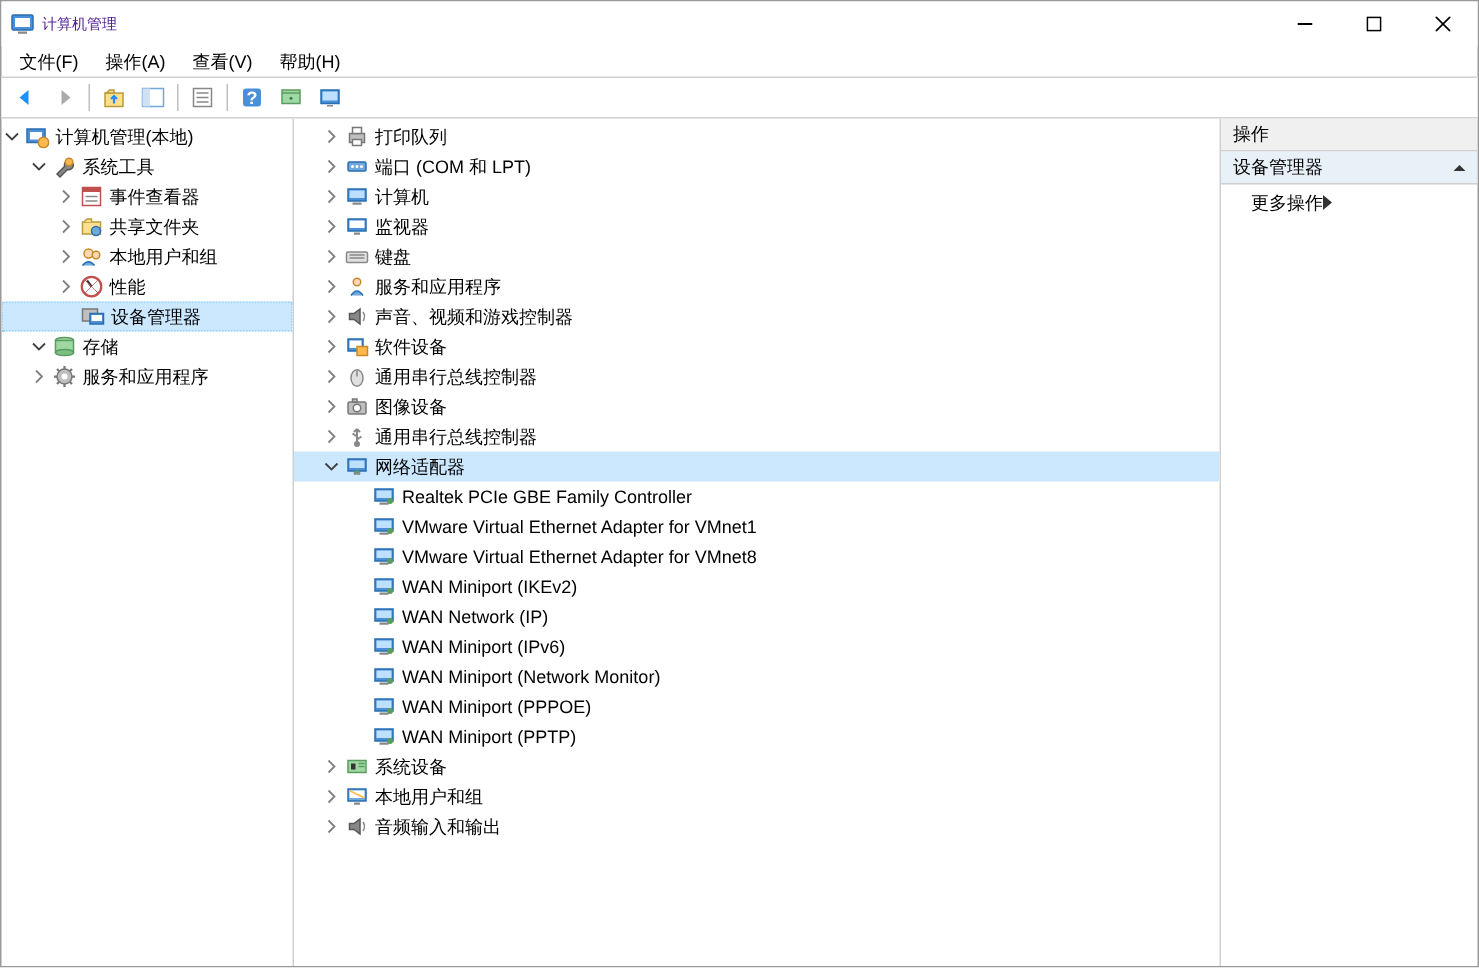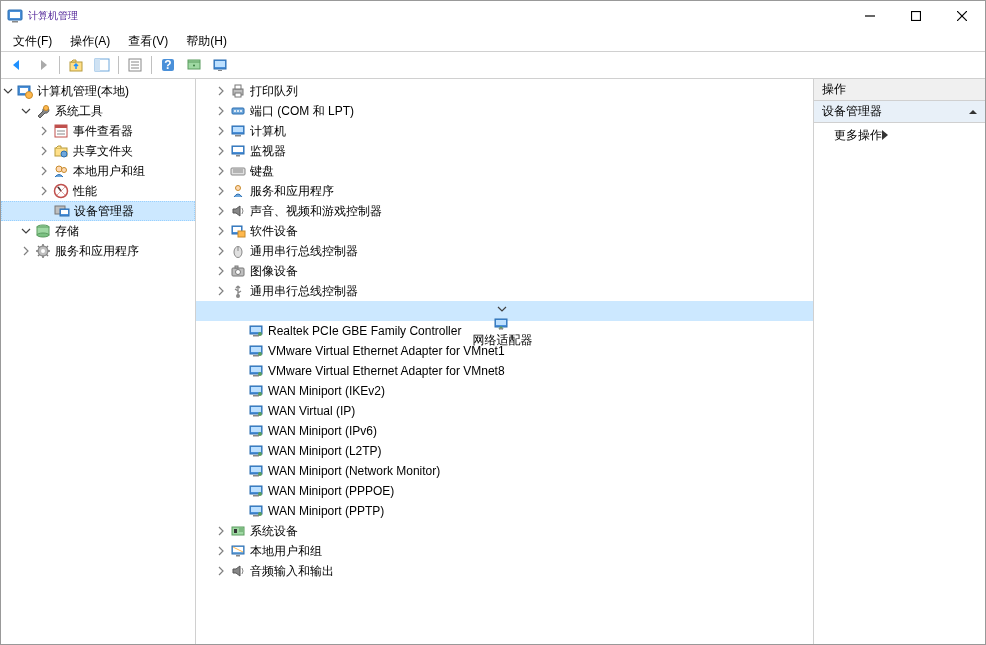--- a/index.html
+++ b/index.html
@@ -25,21 +25,21 @@
 
 
 .content { flex: 1; display: flex; border-top: 0; overflow: hidden; }
 .left-panel { width: 195px; border-right: 1px solid #d0d0d0; overflow: auto; padding: 2px 0; }
 .mid-panel { flex: 1; overflow-y: scroll; padding: 2px 0; position: relative; }
 .right-panel { width: 172px; border-left: 1px solid #d0d0d0; display: flex; flex-direction: column; }
 
 
 .tree-row { display: flex; align-items: center; height: 20px; padding-right: 4px; cursor: default; white-space: nowrap; }
 .tree-row.selected { background: #cce8ff; border: 1px dotted #99d1ff; height: 20px; }
-.tree-row.selected-mid { background: #cce8ff; flex-direction: column; }
+.tree-row.selected-mid { background: #cce8ff; }
 .indent { display: inline-block; width: 18px; height: 1px; flex-shrink: 0; }
 .chevron { width: 14px; height: 14px; display: flex; align-items: center; justify-content: center; flex-shrink: 0; margin-right: 2px; }
 .chevron.empty { visibility: hidden; }
 .icon-slot { width: 16px; height: 16px; margin-right: 4px; flex-shrink: 0; display: flex; align-items: center; justify-content: center; }
 
 
 .rp-header { height: 22px; background: #f0f0f0; border-bottom: 1px solid #d0d0d0; display: flex; align-items: center; padding: 0 8px; font-weight: normal; }
 .rp-section { height: 22px; background: #e8f0f8; border-bottom: 1px solid #d0d0d0; display: flex; align-items: center; padding: 0 8px; justify-content: space-between; }
 .rp-action { height: 24px; display: flex; align-items: center; padding: 0 20px; justify-content: flex-start; cursor: default; }
 
@@ -544,49 +544,35 @@
           <span class="indent"></span>
           <span class="chevron empty"></span>
           <span class="icon-slot">
             <svg width="16" height="16">
               <rect x="2" y="3" width="12" height="8" fill="#4a90d9" stroke="#2a6db0"></rect>
               <rect x="3" y="4" width="10" height="5" fill="#bde0ff"></rect>
               <rect x="5" y="12" width="6" height="1.5" fill="#888"></rect>
               <circle cx="12" cy="11" r="2" fill="#5a9c5f"></circle>
             </svg>
           </span>
-          <span>WAN Virtual (IP)</span>
+          <span>WAN Network (IP)</span>
         </div>
         <div class="tree-row">
           <span class="indent"></span>
           <span class="indent"></span>
           <span class="chevron empty"></span>
           <span class="icon-slot">
             <svg width="16" height="16">
               <rect x="2" y="3" width="12" height="8" fill="#4a90d9" stroke="#2a6db0"></rect>
               <rect x="3" y="4" width="10" height="5" fill="#bde0ff"></rect>
               <rect x="5" y="12" width="6" height="1.5" fill="#888"></rect>
               <circle cx="12" cy="11" r="2" fill="#5a9c5f"></circle>
             </svg>
           </span>
           <span>WAN Miniport (IPv6)</span>
-        </div>
-        <div class="tree-row">
-          <span class="indent"></span>
-          <span class="indent"></span>
-          <span class="chevron empty"></span>
-          <span class="icon-slot">
-            <svg width="16" height="16">
-              <rect x="2" y="3" width="12" height="8" fill="#4a90d9" stroke="#2a6db0"></rect>
-              <rect x="3" y="4" width="10" height="5" fill="#bde0ff"></rect>
-              <rect x="5" y="12" width="6" height="1.5" fill="#888"></rect>
-              <circle cx="12" cy="11" r="2" fill="#5a9c5f"></circle>
-            </svg>
-          </span>
-          <span>WAN Miniport (L2TP)</span>
         </div>
         <div class="tree-row">
           <span class="indent"></span>
           <span class="indent"></span>
           <span class="chevron empty"></span>
           <span class="icon-slot">
             <svg width="16" height="16">
               <rect x="2" y="3" width="12" height="8" fill="#4a90d9" stroke="#2a6db0"></rect>
               <rect x="3" y="4" width="10" height="5" fill="#bde0ff"></rect>
               <rect x="5" y="12" width="6" height="1.5" fill="#888"></rect>

